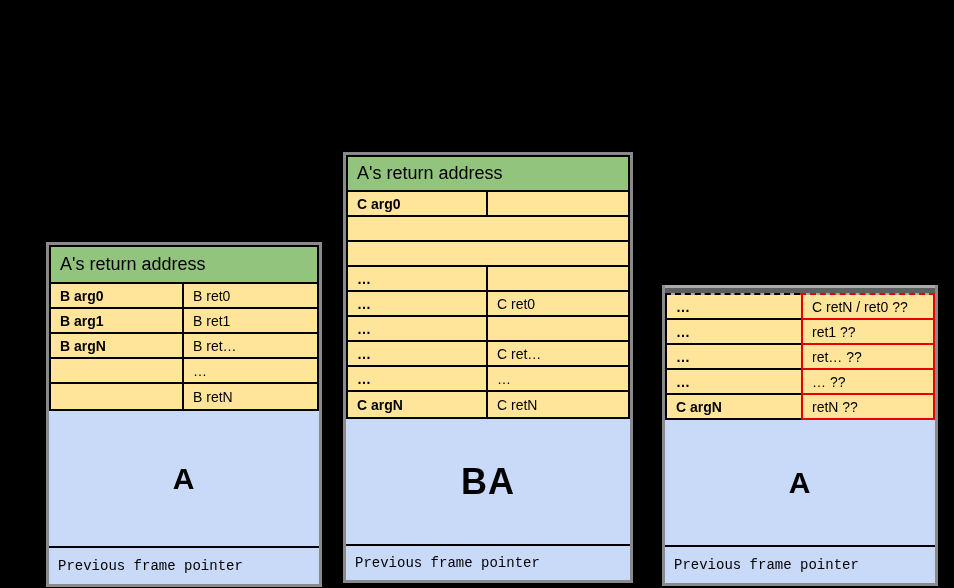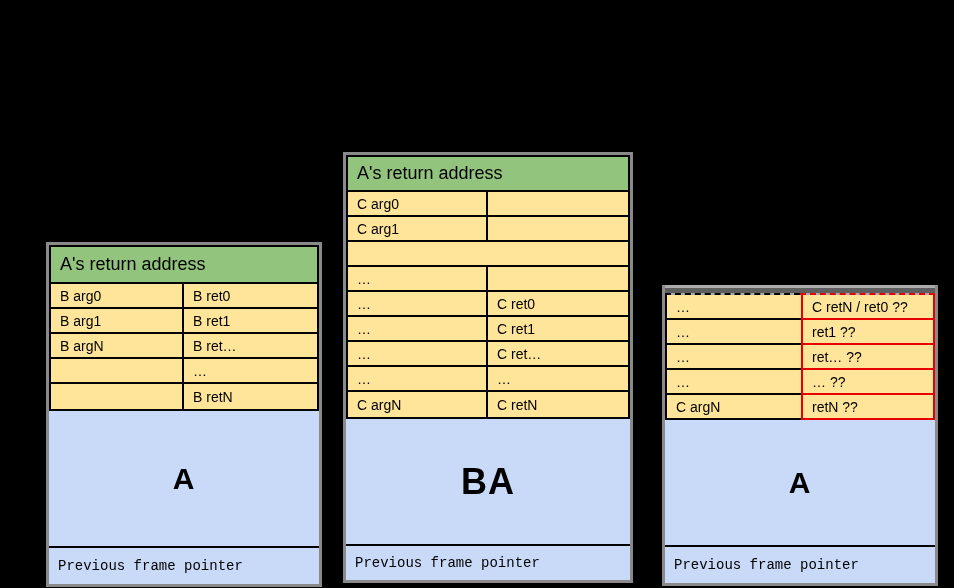--- a/index.html
+++ b/index.html
@@ -45,21 +45,21 @@
   .row:last-child { border-bottom: none; }
   .cell {
     width: 50%;
     display: flex;
     align-items: center;
     padding: 0 9px;
     font-size: 14px;
     white-space: nowrap;
     overflow: hidden;
   }
-  .cell.c1 { border-right: 2px solid #000; }
+  .cell.c1 { border-right: 2px solid #000; font-weight: bold; }
 
   
   .topbar { flex: 0 0 10px; display: flex; }
   .topbar .half {
     width: 50%;
     background: linear-gradient(to bottom, #ababab 0 3px, #5e5e5e 3px 100%);
     border-bottom: 2px dashed #000;
   }
   .topbar .half.redge { border-bottom-color: var(--red, #e60000); }
   #t-right .rows { border: none; border-left: 2px solid #000; }
@@ -127,37 +127,35 @@
   </section>
 
   <section class="tbl" id="t-mid">
     <div class="hdr">A's return address</div>
     <div class="rows">
       <div class="row">
         <div class="cell c1">C arg0</div>
         <div class="cell c2"></div>
       </div>
       <div class="row">
-        <div class="cell c1">C arg1</div>
         <div class="cell c2"></div>
       </div>
       <div class="row">
         <div class="cell c2"></div>
       </div>
       <div class="row">
         <div class="cell c1">…</div>
         <div class="cell c2"></div>
       </div>
       <div class="row">
         <div class="cell c1">…</div>
         <div class="cell c2">C ret0</div>
       </div>
       <div class="row">
         <div class="cell c1">…</div>
-        <div class="cell c2">C ret1</div>
       </div>
       <div class="row">
         <div class="cell c1">…</div>
         <div class="cell c2">C ret…</div>
       </div>
       <div class="row">
         <div class="cell c1">…</div>
         <div class="cell c2">…</div>
       </div>
       <div class="row">

